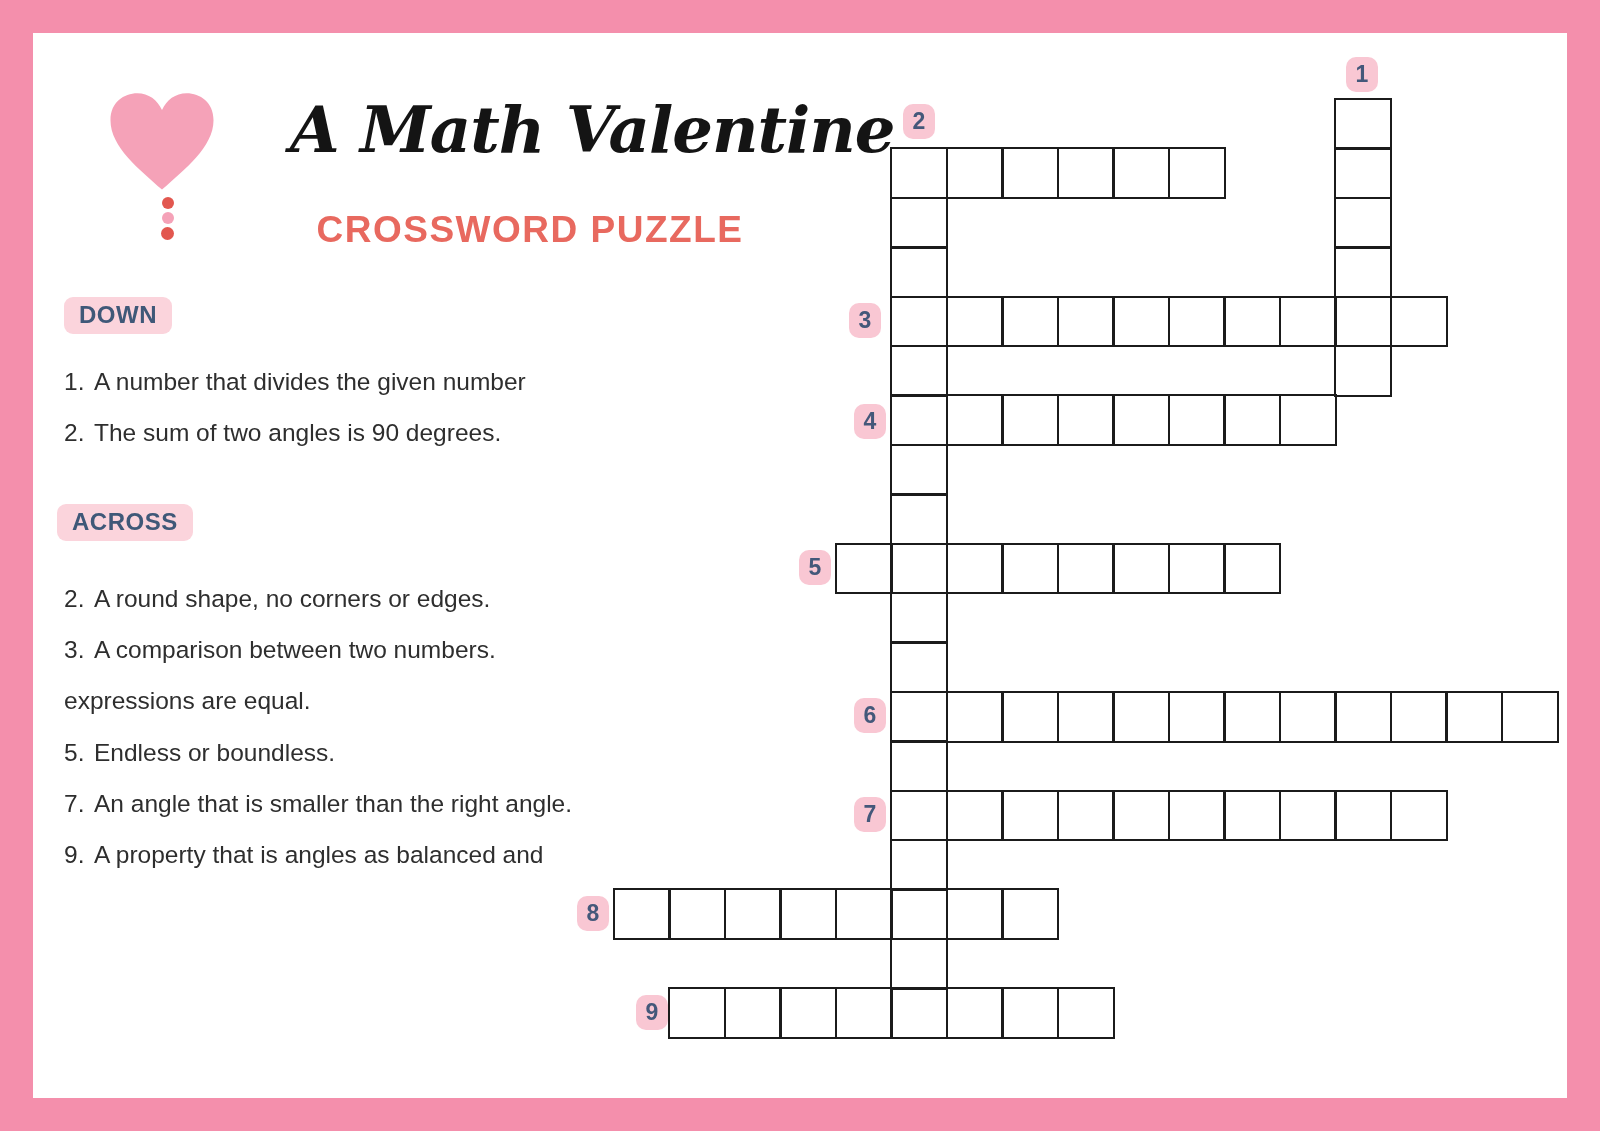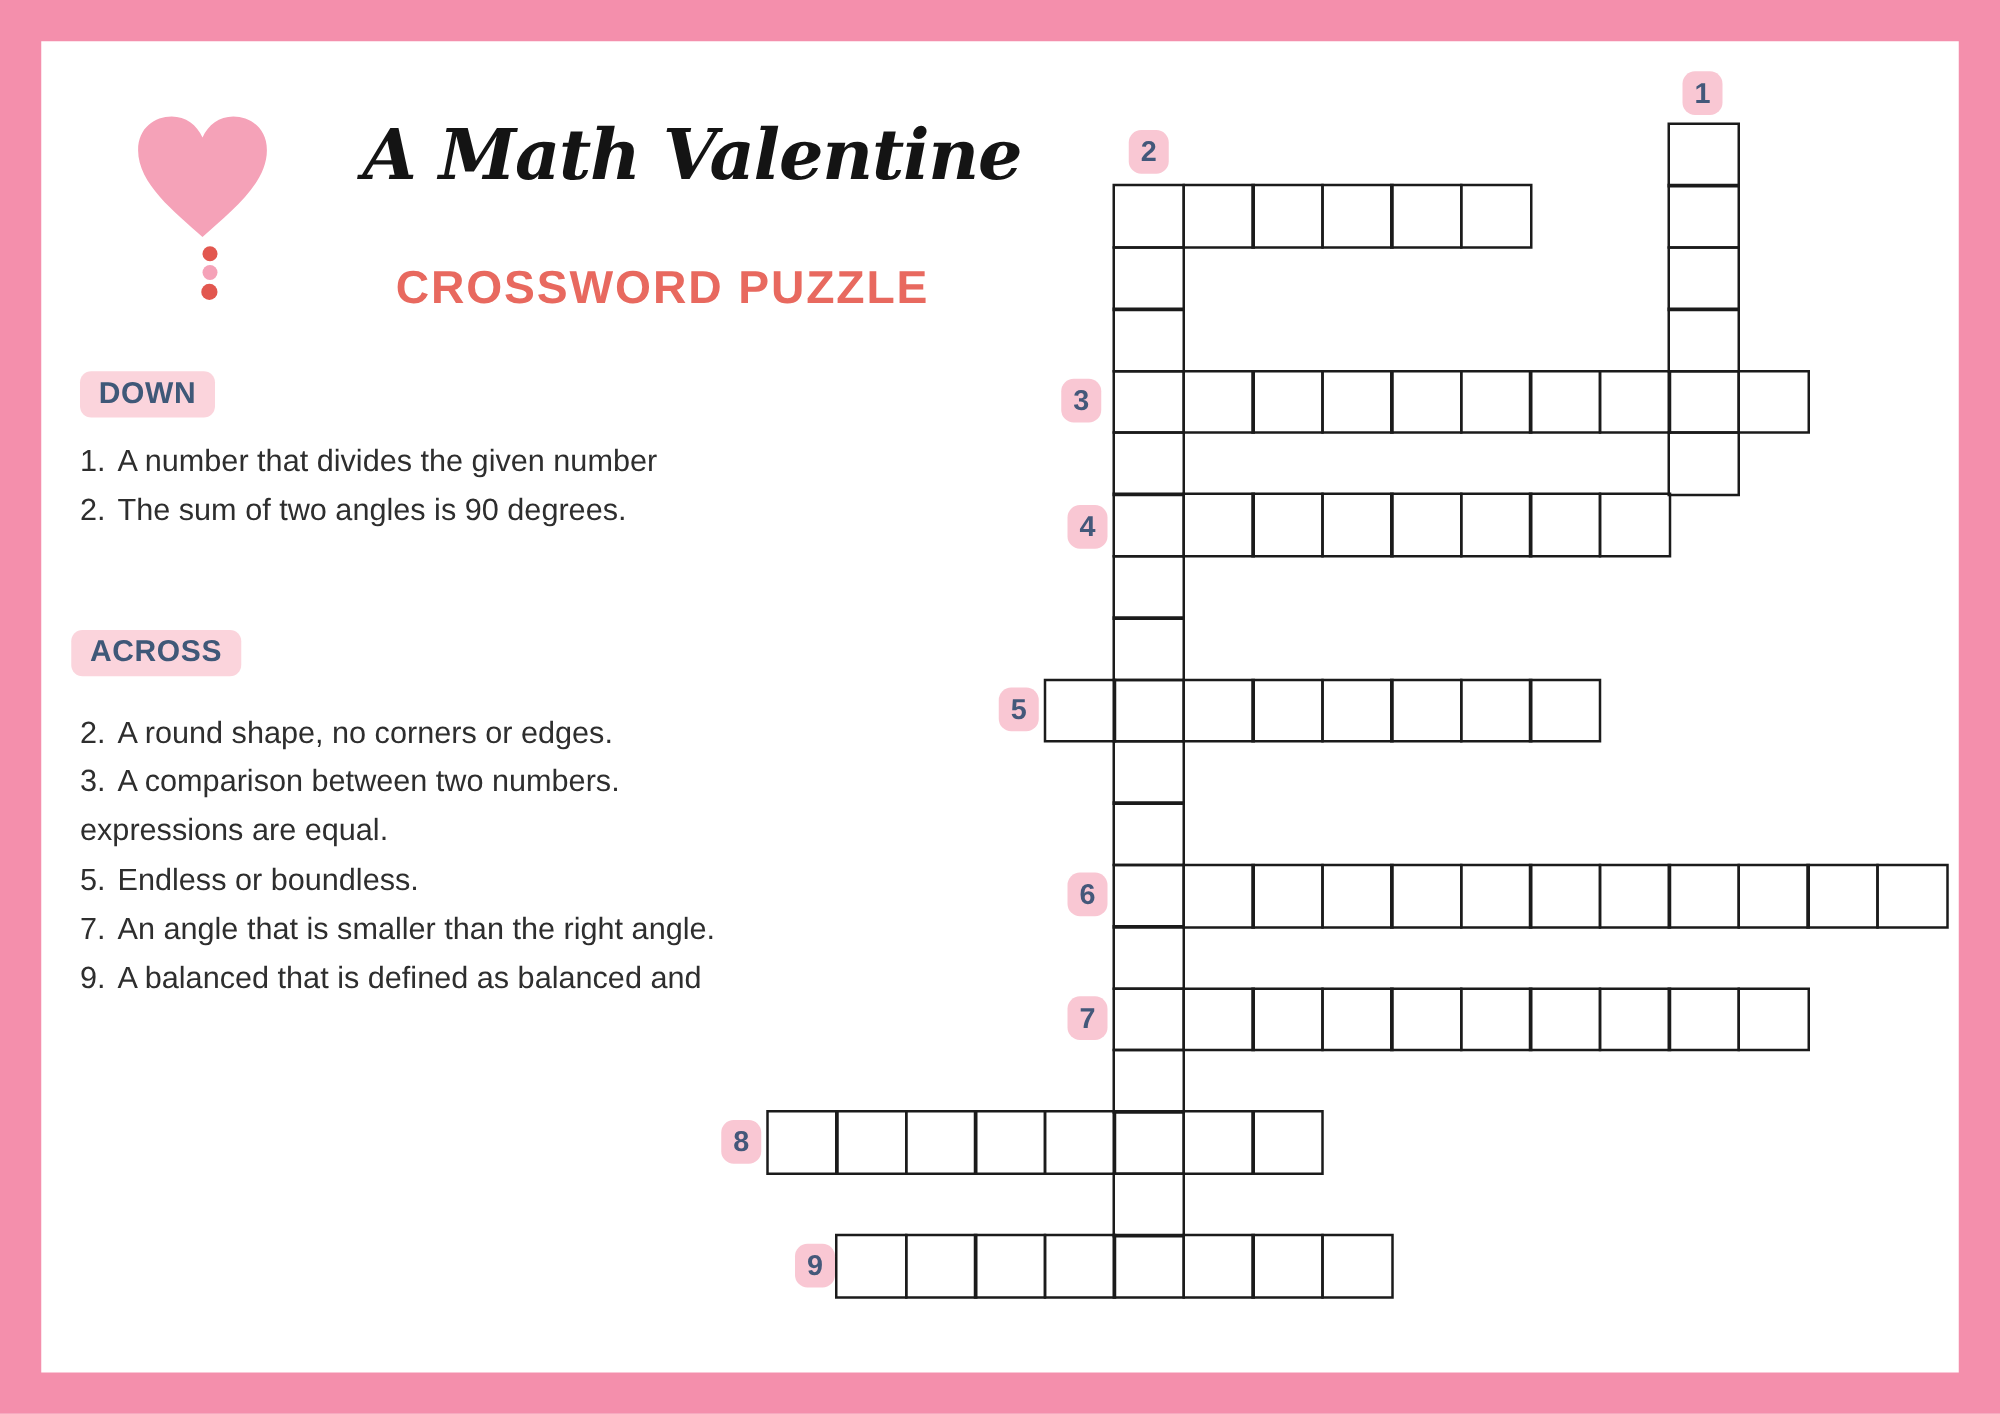--- a/index.html
+++ b/index.html
@@ -10,40 +10,40 @@
   }
   .sheet{
     position:absolute;left:33px;top:33px;width:1534px;height:1065px;
     background:var(--sheet-white,#fff);
   }
   .abs{position:absolute;}
   
   .title{
     left:290px;top:88px;width:480px;text-align:center;
     font-family:"DejaVu Serif",serif;font-style:italic;font-weight:600;
-    font-size:56px;line-height:1.3;color:var(--title-black,#141414);
+    font-size:64px;line-height:1.3;color:var(--title-black,#141414);
     letter-spacing:-1px;white-space:nowrap;
   }
   .subtitle{
     left:290px;top:209px;width:480px;text-align:center;
     font-size:37px;font-weight:700;letter-spacing:1.5px;
     color:var(--subtitle-coral,#E8695F);white-space:nowrap;
   }
   
   .dot{position:absolute;border-radius:50%;}
   
   .section-label{
     display:inline-block;position:absolute;
     background:var(--label-bg,#FBD4DC);color:var(--label-text,#3F5878);
     font-size:24px;font-weight:700;letter-spacing:0.5px;
     padding:4px 15px 5px 15px;border-radius:9px;
   }
   
   .clues{position:absolute;color:var(--clue-text,#2E2E2E);font-size:24.5px;}
-  .clue-line{line-height:39.2px;white-space:nowrap;}
+  .clue-line{line-height:39.2px;white-space:nowrap;margin-top:12px;}
   .clue-num{display:inline-block;min-width:30px;}
   
   .cell{
     position:absolute;box-sizing:border-box;background:transparent;
     border:2.5px solid var(--grid-line,#1B1B1B);
   }
   .num-badge{
     position:absolute;width:32px;height:35px;border-radius:10px;
     background:var(--badge-bg,#F9C7D3);color:var(--badge-text,#44587A);
     font-size:23px;font-weight:700;display:flex;align-items:center;justify-content:center;
@@ -70,21 +70,21 @@
     <div class="clue-line"><span class="clue-num">2.</span><span>The sum of two angles is 90 degrees.</span></div>
   </div>
 
 <div class="section-label" style="left:57px;top:504px;">ACROSS</div>
 <div class="clues" id="across-clues" style="left:64px;top:567px;">
     <div class="clue-line"><span class="clue-num">2.</span><span>A round shape, no corners or edges.</span></div>
     <div class="clue-line"><span class="clue-num">3.</span><span>A comparison between two numbers.</span></div>
     <div class="clue-line">expressions are equal.</div>
     <div class="clue-line"><span class="clue-num">5.</span><span>Endless or boundless.</span></div>
     <div class="clue-line"><span class="clue-num">7.</span><span>An angle that is smaller than the right angle.</span></div>
-    <div class="clue-line"><span class="clue-num">9.</span><span>A balanced that is defined as balanced and</span></div>
+    <div class="clue-line"><span class="clue-num">9.</span><span>A property that is angles as balanced and</span></div>
   </div>
 
 <div id="grid-layer">
     <div class="cell" style="left: 1334px; top: 98px; width: 58px; height: 51.9px;"></div>
     <div class="cell" style="left: 1334px; top: 147.4px; width: 58px; height: 51.9px;"></div>
     <div class="cell" style="left: 1334px; top: 196.8px; width: 58px; height: 51.9px;"></div>
     <div class="cell" style="left: 1334px; top: 246.2px; width: 58px; height: 51.9px;"></div>
     <div class="cell" style="left: 1334px; top: 295.6px; width: 58px; height: 51.9px;"></div>
     <div class="cell" style="left: 1334px; top: 345px; width: 58px; height: 51.9px;"></div>
     <div class="cell" style="left: 890px; top: 147.4px; width: 58px; height: 51.9px;"></div>

